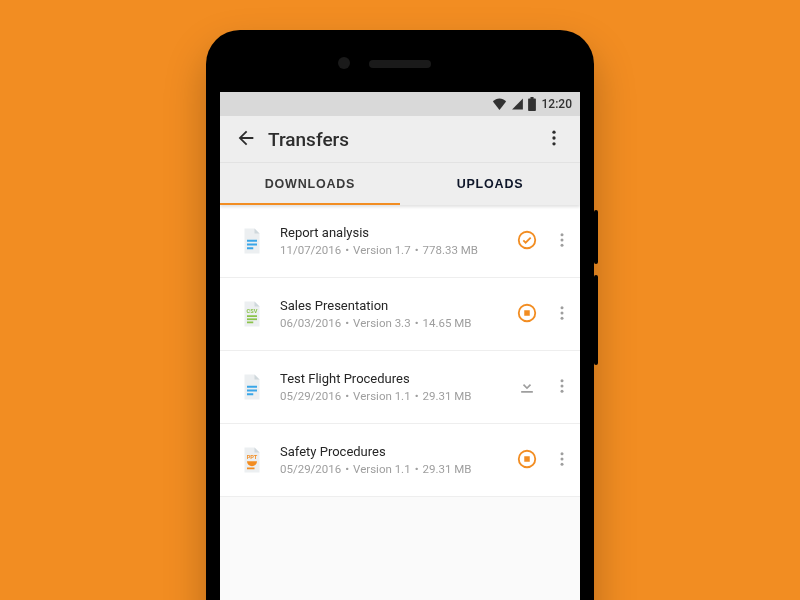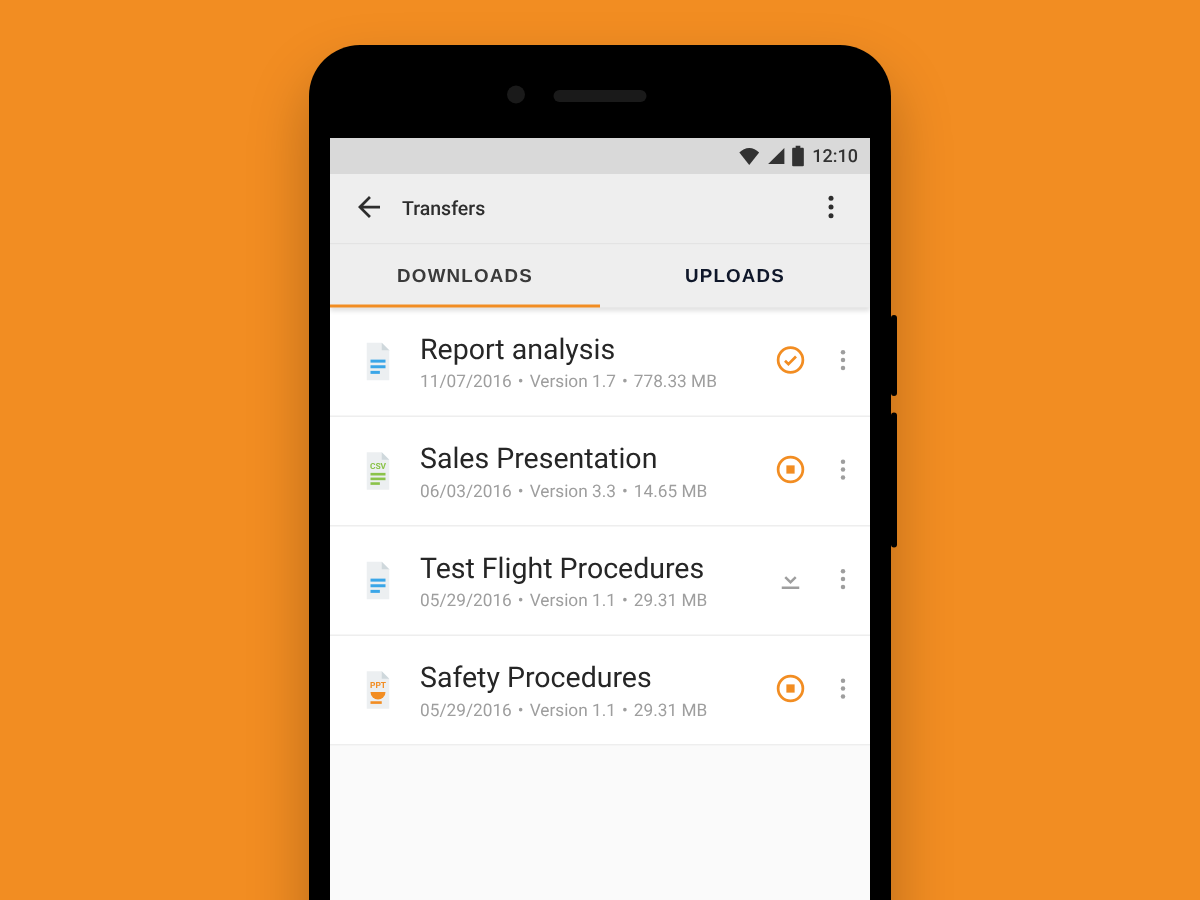--- a/index.html
+++ b/index.html
@@ -12,33 +12,33 @@
   .side-btn.a{right:-4px;top:180px;width:4px;height:54px;}
   .side-btn.b{right:-4px;top:245px;width:4px;height:90px;}
   .screen{position:absolute;top:62px;left:14px;width:360px;height:640px;background:#fafafa;overflow:hidden;}
   
   .statusbar{height:24px;background:#d9d9d9;display:flex;align-items:center;justify-content:flex-end;padding:0 8px;font-size:12px;color:#323232;gap:4px;}
   .statusbar svg{display:block;}
   .clock{font-weight:500;margin-left:2px;}
   
   .appbar{height:46px;background:#eeeeee;display:flex;align-items:center;padding:0 6px;border-bottom:1px solid #e3e3e3;}
   .icon-btn{width:40px;height:40px;display:flex;align-items:center;justify-content:center;border:none;background:none;cursor:pointer;color:#2d2d2d;}
-  .appbar .title{font-size:13px;font-weight:500;color:#2d2d2d;margin-left:2px;}
+  .appbar .title{font-size:19px;font-weight:500;color:#2d2d2d;margin-left:2px;}
   .spacer{flex:1;}
   
   .tabs{height:42px;background:#eeeeee;display:flex;position:relative;box-shadow:0 2px 3px rgba(0,0,0,.12);}
   .tab{flex:1;border:none;background:none;font-size:12.5px;font-weight:600;letter-spacing:.8px;cursor:pointer;color:#0f172a;}
   .tab.active{color:#3a3a3a;}
   .tab-indicator{position:absolute;bottom:0;left:0;width:50%;height:2px;background:#f28d22;}
   
   .list{background:#fff;}
   .row{display:flex;align-items:center;height:72px;border-bottom:1px solid #eeeeee;padding-left:10px;}
   .file-icon{width:44px;height:44px;display:flex;align-items:center;justify-content:center;}
   .info{flex:1;min-width:0;padding-left:6px;}
-  .fname{font-size:19px;color:#262626;line-height:1.25;}
+  .fname{font-size:13px;color:#262626;line-height:1.25;}
   .meta{font-size:11.5px;color:#9e9e9e;margin-top:2px;}
   .meta .dot{margin:0 4px;}
   .status-slot{width:34px;height:34px;display:flex;align-items:center;justify-content:center;}
   .row .icon-btn.more{width:36px;color:#9e9e9e;}
 </style>
 </head>
 <body>
 
 <div class="phone">
   <div class="speaker"></div>
@@ -57,21 +57,21 @@
       <span>
         <svg width="13" height="12" viewBox="0 0 20 20">
             <path fill="#323232" d="M1 19L19 1V19z"></path>
           </svg>
       </span>
       <span>
         <svg width="8" height="14" viewBox="0 0 10 18">
             <path fill="#323232" d="M3 0h4v2h2c.6 0 1 .4 1 1v14c0 .6-.4 1-1 1H1c-.6 0-1-.4-1-1V3c0-.6.4-1 1-1h2V0z"></path>
           </svg>
       </span>
-      <span class="clock">12:10</span>
+      <span class="clock">12:20</span>
     </div>
 
     <div class="appbar">
       <button class="icon-btn">
         <span>
           <svg width="22" height="22" viewBox="0 0 24 24">
               <path fill="currentColor" d="M20 11H7.8l5.6-5.6L12 4l-8 8 8 8 1.4-1.4L7.8 13H20z"></path>
             </svg>
         </span>
       </button>

